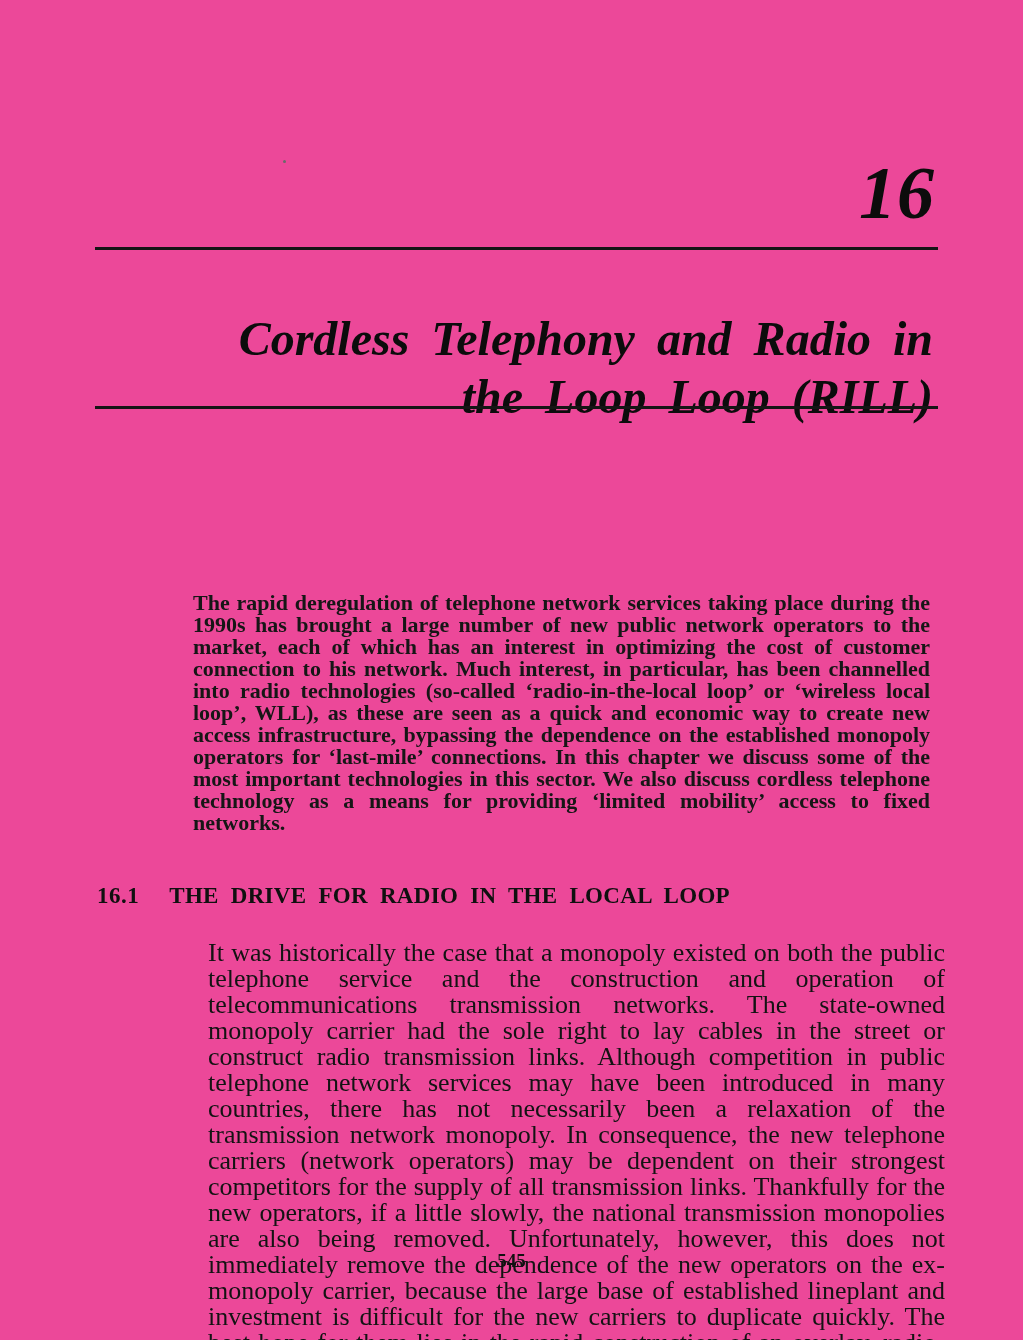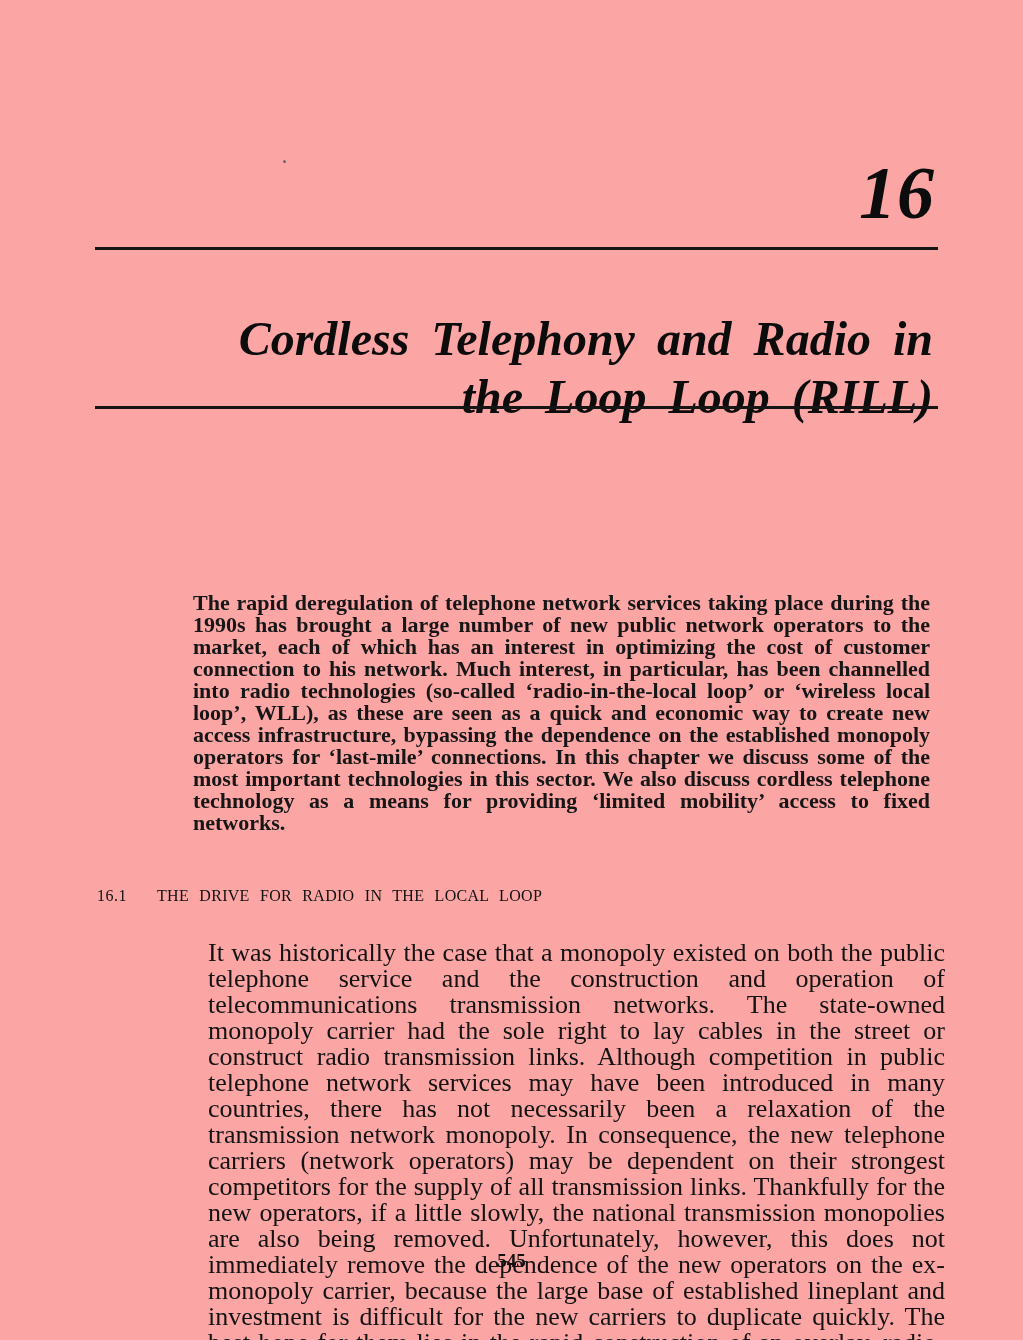--- a/index.html
+++ b/index.html
@@ -4,21 +4,21 @@
 <style>
   html, body {
     margin: 0;
     padding: 0;
     background: #fcfcfc;
   }
   .page {
     position: relative;
     width: 1023px;
     height: 1340px;
-    background: #fca5a5;
+    background: #ec4899;
     color: #131313;
     font-family: "Liberation Serif", serif;
     overflow: hidden;
   }
   .scan-speck {
     position: absolute;
     left: 283px;
     top: 160px;
     width: 3px;
     height: 3px;
@@ -71,23 +71,23 @@
     line-height: 22px;
     text-align: justify;
     color: #161616;
     font-weight: bold;
   }
   .section-heading {
     position: absolute;
     top: 882px;
     left: 97px;
     width: 838px;
-    font-size: 16px;
+    font-size: 23px;
     line-height: 28px;
-    font-weight: normal;
+    font-weight: bold;
     color: #101010;
     white-space: nowrap;
   }
   .section-heading .section-number {
     display: inline-block;
     margin-right: 30px;
     letter-spacing: 0.5px;
   }
   .section-heading .section-title {
     word-spacing: 6px;

